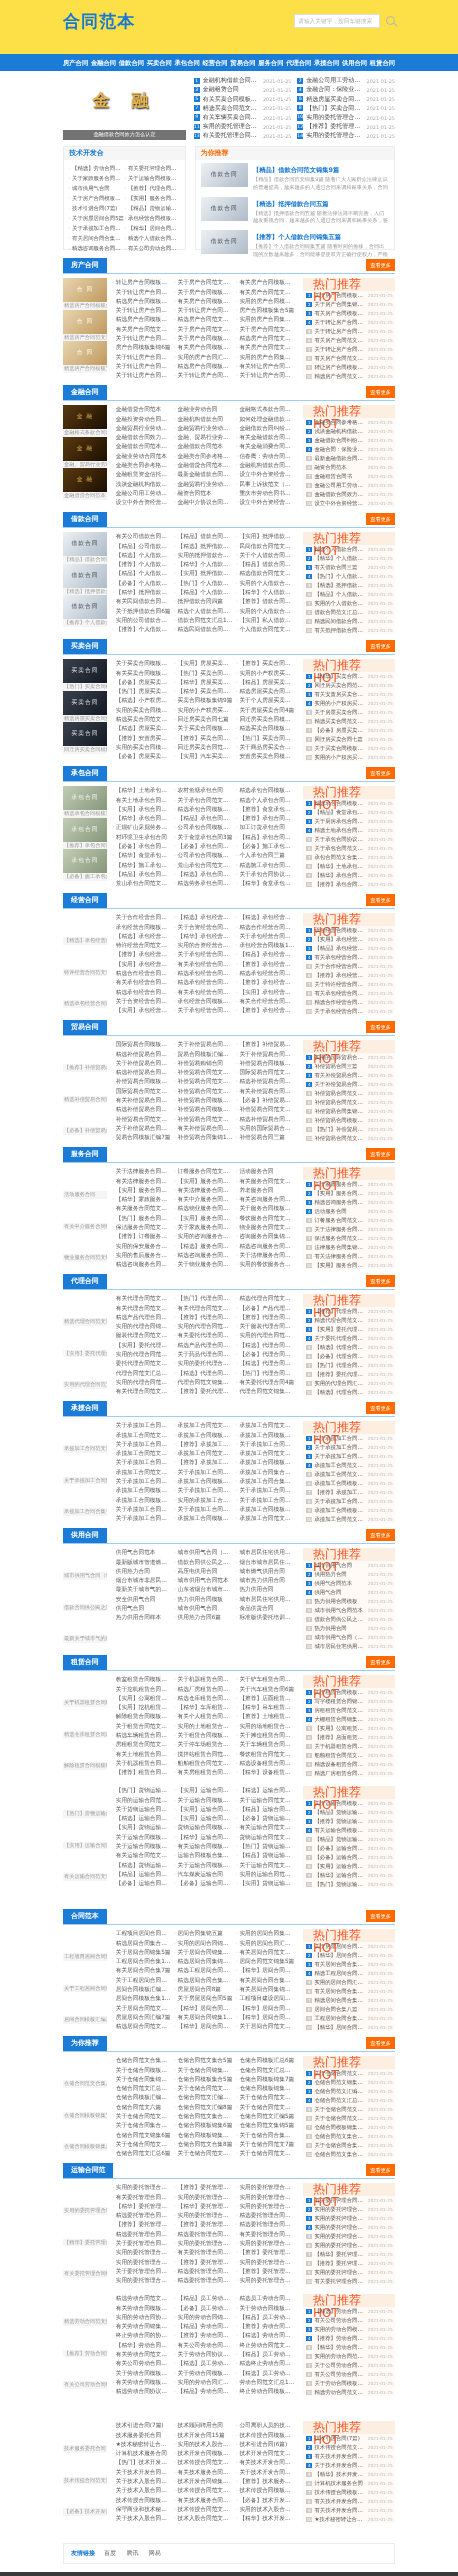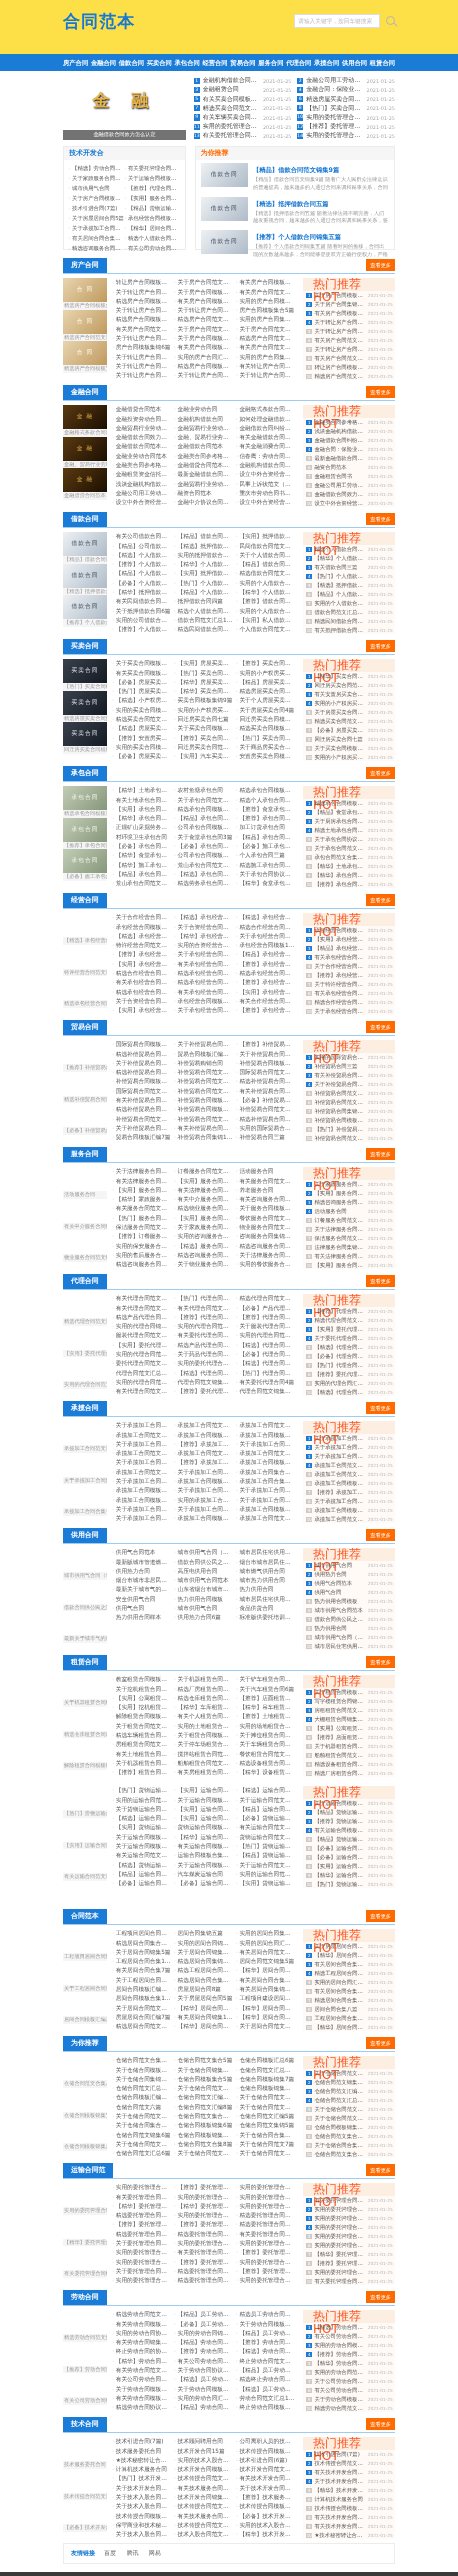--- a/index.html
+++ b/index.html
@@ -1814,21 +1814,20 @@
               </div>
               <div class="hot-item">
                 <span class="hnum gray">10</span>
                 <a class="htitle">有关委托管理合同模板锦集</a>
                 <span class="hdate">2021-01-25</span>
               </div>
             </div>
           </div>
         </section>
         <section class="section">
-          <div class="sec-head"><a class="sec-tab">劳动合同</a><a class="more-btn">查看更多</a></div>
           <div class="sec-body">
             <div class="thumbs"><a class="thumb"><div class="thumb-img" style="background: rgb(255, 255, 255); color: rgb(153, 153, 153);"></div><div class="thumb-cap">精选劳动合同范文集</div></a><a class="thumb"><div class="thumb-img" style="background: rgb(255, 255, 255); color: rgb(153, 153, 153);"></div><div class="thumb-cap">【推荐】劳动合同范</div></a><a class="thumb"><div class="thumb-img" style="background: rgb(255, 255, 255); color: rgb(153, 153, 153);"></div><div class="thumb-cap">有关公司劳动合同锦</div></a></div>
             <div class="links">
               <div class="lcol">
                 <a class="lnk"><span class="dot">·</span><span>精选劳动合同范文集合六篇</span></a>
                 <a class="lnk"><span class="dot">·</span><span>有关劳动合同模板锦集八篇</span></a>
                 <a class="lnk"><span class="dot">·</span><span>实用的劳动合同协议书8篇</span></a>
                 <a class="lnk"><span class="dot">·</span><span>有关劳动合同锦集七篇</span></a>
                 <a class="lnk"><span class="dot">·</span><span>终止劳动合同的协议书10篇</span></a>
                 <a class="lnk"><span class="dot">·</span><span>【精华】劳动合同模板合集5</span></a>
@@ -1914,21 +1913,20 @@
               </div>
               <div class="hot-item">
                 <span class="hnum gray">10</span>
                 <a class="htitle">精选劳动合同范文集合六篇</a>
                 <span class="hdate">2021-01-25</span>
               </div>
             </div>
           </div>
         </section>
         <section class="section">
-          <div class="sec-head"><a class="sec-tab">技术合同</a><a class="more-btn">查看更多</a></div>
           <div class="sec-body">
             <div class="thumbs"><a class="thumb"><div class="thumb-img" style="background: rgb(255, 255, 255); color: rgb(153, 153, 153);"></div><div class="thumb-cap">技术服务委托合同</div></a><a class="thumb"><div class="thumb-img" style="background: rgb(255, 255, 255); color: rgb(153, 153, 153);"></div><div class="thumb-cap">技术传授合同范文汇</div></a><a class="thumb"><div class="thumb-img" style="background: rgb(255, 255, 255); color: rgb(153, 153, 153);"></div><div class="thumb-cap">【必备】技术开发合</div></a></div>
             <div class="links">
               <div class="lcol">
                 <a class="lnk"><span class="dot">·</span><span>技术引进合同(7篇)</span></a>
                 <a class="lnk"><span class="dot">·</span><span>技术服务委托合同</span></a>
                 <a class="lnk"><span class="dot">·</span><span>★技术秘密转让合同7篇</span></a>
                 <a class="lnk"><span class="dot">·</span><span>计算机技术服务合同</span></a>
                 <a class="lnk"><span class="dot">·</span><span>【热门】技术开发合同8篇</span></a>
                 <a class="lnk"><span class="dot">·</span><span>关于技术开发合同模板集锦6</span></a>

